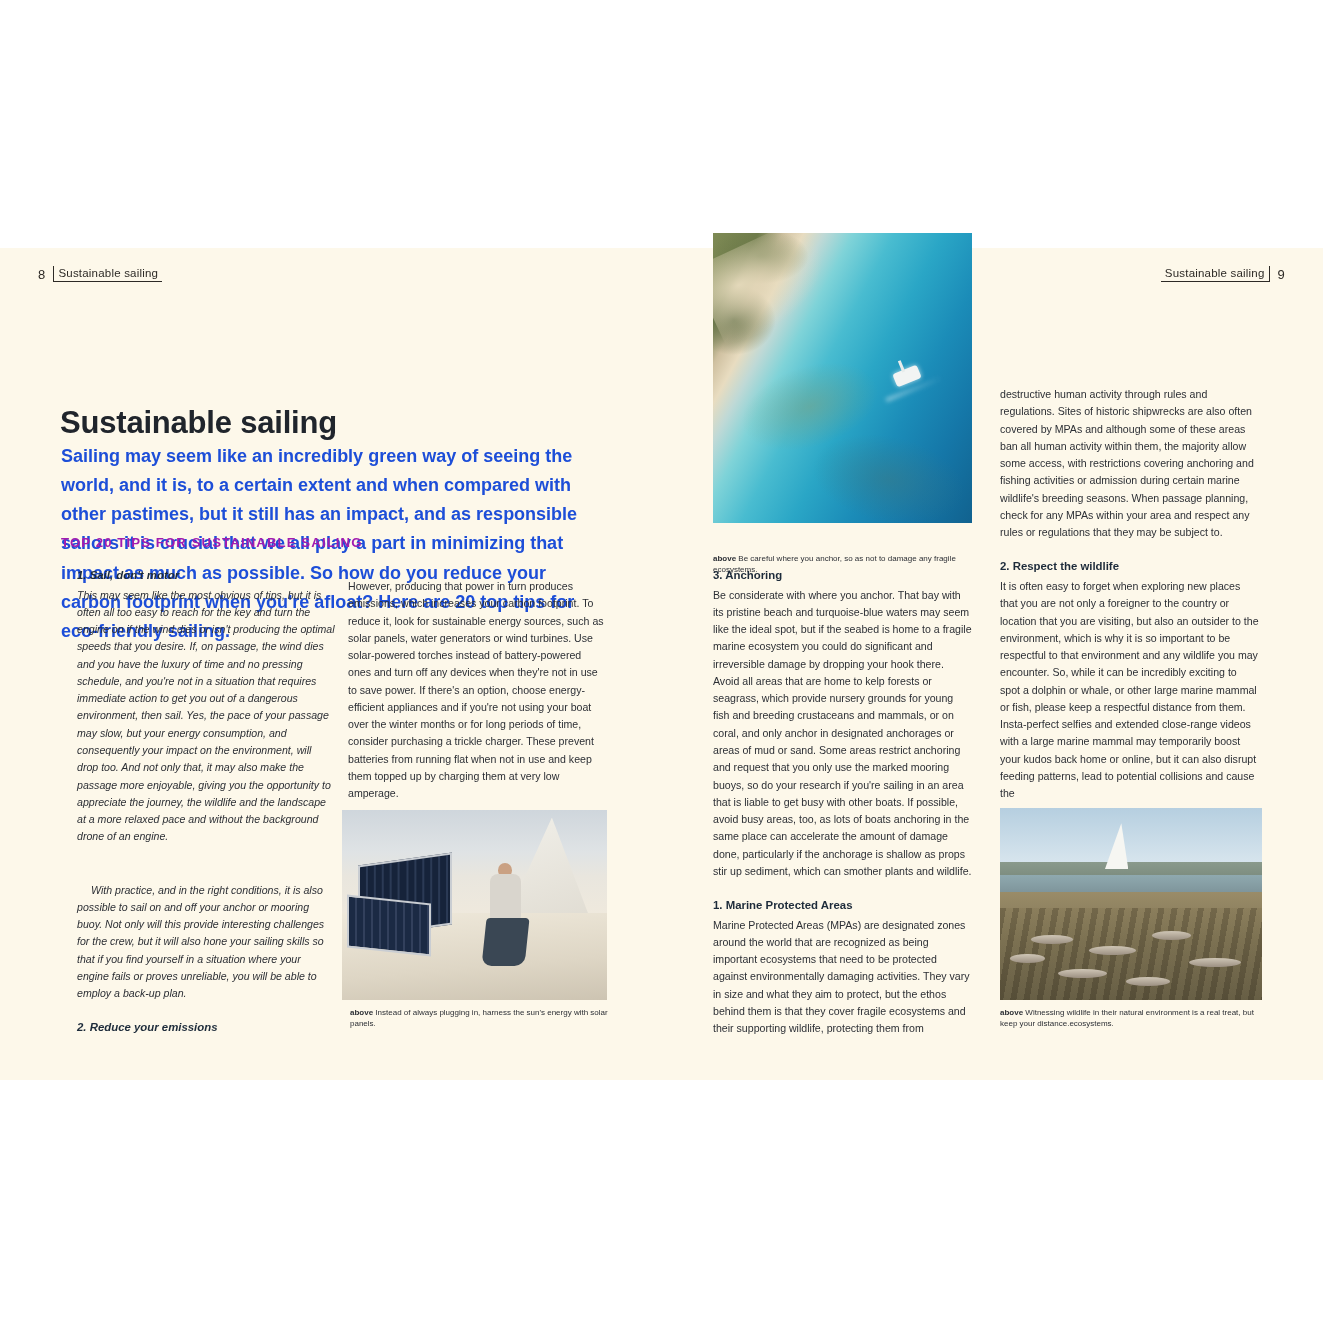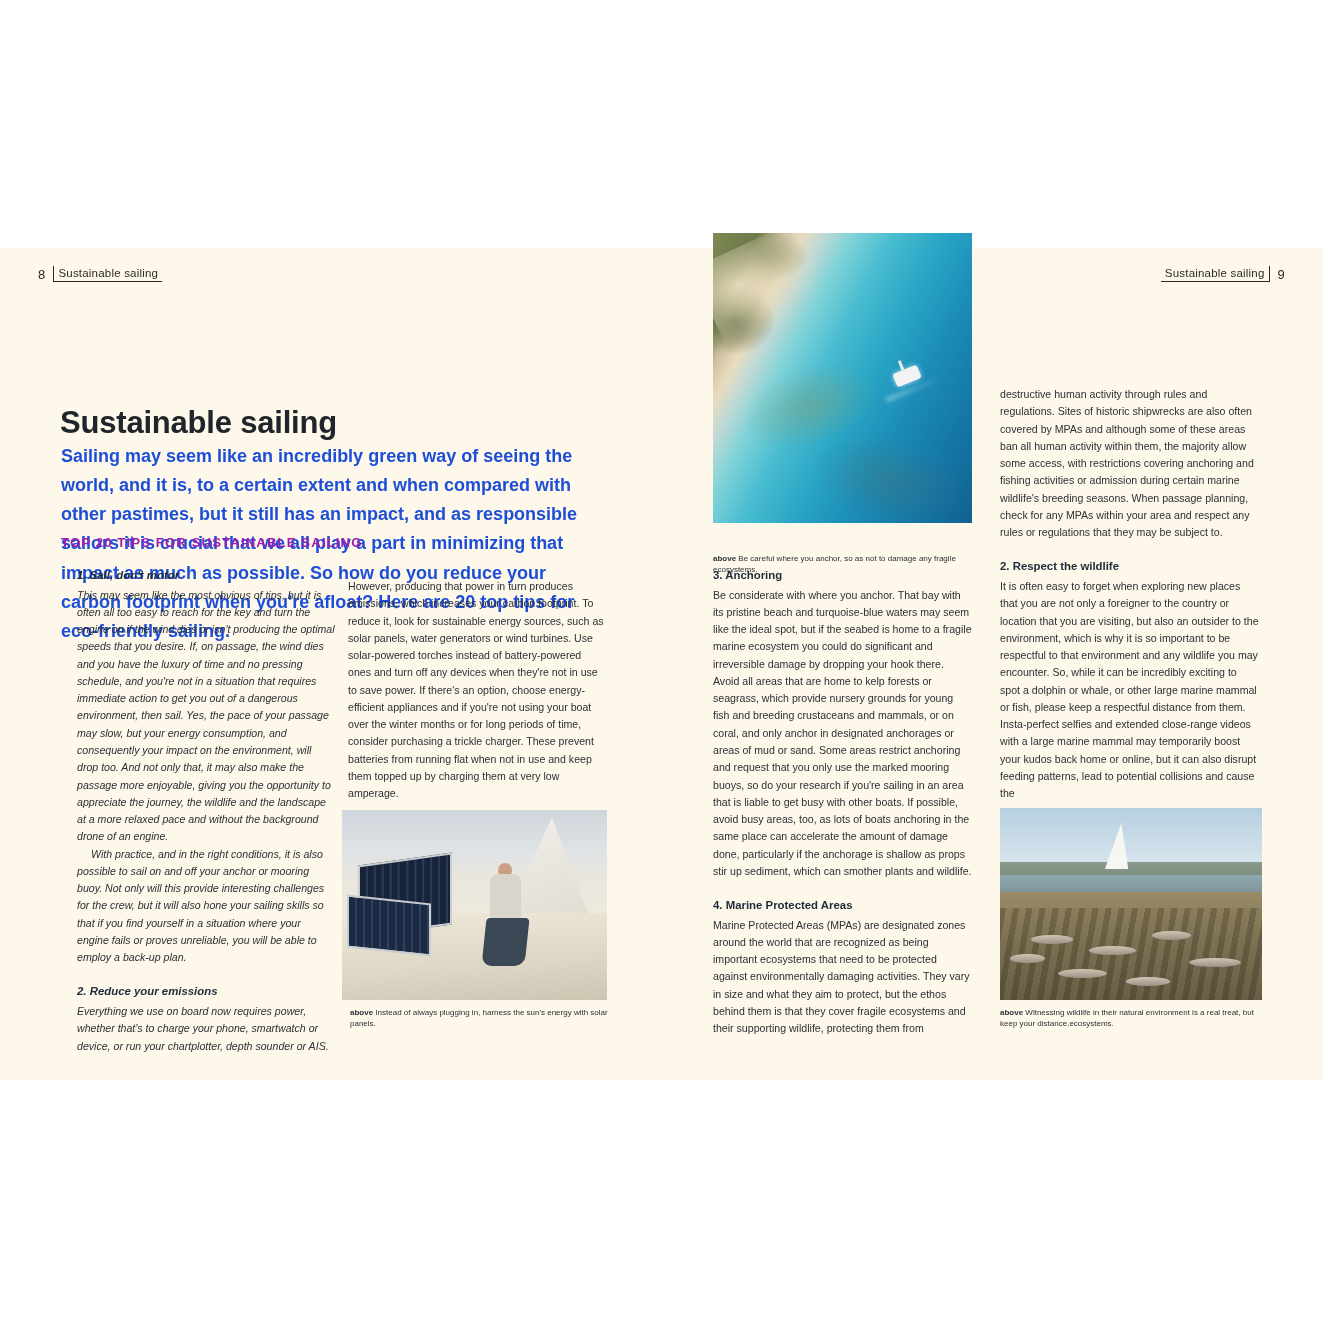--- a/index.html
+++ b/index.html
@@ -77,21 +77,21 @@
     letter-spacing: 1.1px;
     color: #a21caf;
   }
   .col {
     position: absolute;
     font-size: 10.6px;
     line-height: 1.63;
     color: #2c2f35;
   }
   .col p { margin: 0; }
-  .col p + p { text-indent: 14px; }
+  .col p + p { text-indent: 14px; margin-top: 36px; }
   .tip-head {
     font-size: 11.4px;
     font-weight: 700;
     color: #1d2b3a;
     margin: 0 0 2px 0;
   }
   .tip-head.spaced { margin-top: 16px; }
 
   .col-l1 { left: 77px; top: 318px; width: 258px; font-style: italic; }
   .col-l2 { left: 348px; top: 330px; width: 259px; }
@@ -270,21 +270,20 @@
 
     <div class="standfirst">Sailing may seem like an incredibly green way of seeing the world, and it is, to a certain extent and when compared with other pastimes, but it still has an impact, and as responsible sailors it is crucial that we all play a part in minimizing that impact as much as possible. So how do you reduce your carbon footprint when you're afloat? Here are 20 top tips for eco-friendly sailing.</div>
 
     <div class="section-head">TOP 20 TIPS FOR SUSTAINABLE SAILING</div>
 
     <div class="col col-l1">
       <div class="tip-head">1. Sail, don't motor</div>
       <p>This may seem like the most obvious of tips, but it is often all too easy to reach for the key and turn the engine on if the wind dies or isn't producing the optimal speeds that you desire. If, on passage, the wind dies and you have the luxury of time and no pressing schedule, and you're not in a situation that requires immediate action to get you out of a dangerous environment, then sail. Yes, the pace of your passage may slow, but your energy consumption, and consequently your impact on the environment, will drop too. And not only that, it may also make the passage more enjoyable, giving you the opportunity to appreciate the journey, the wildlife and the landscape at a more relaxed pace and without the background drone of an engine.</p>
       <p>With practice, and in the right conditions, it is also possible to sail on and off your anchor or mooring buoy. Not only will this provide interesting challenges for the crew, but it will also hone your sailing skills so that if you find yourself in a situation where your engine fails or proves unreliable, you will be able to employ a back-up plan.</p>
       <div class="tip-head spaced">2. Reduce your emissions</div>
-      <p>Everything we use on board now requires power, whether that's to charge your phone, smartwatch or device, or run your chartplotter, depth sounder or AIS.</p>
     </div>
 
     <div class="col col-l2">
       <p>However, producing that power in turn produces emissions, which increases your carbon footprint. To reduce it, look for sustainable energy sources, such as solar panels, water generators or wind turbines. Use solar-powered torches instead of battery-powered ones and turn off any devices when they're not in use to save power. If there's an option, choose energy-efficient appliances and if you're not using your boat over the winter months or for long periods of time, consider purchasing a trickle charger. These prevent batteries from running flat when not in use and keep them topped up by charging them at very low amperage.</p>
     </div>
 
     <div class="photo photo-solar">
       <div class="img-solar">
         <div class="sailbg"></div>
         <div class="deck"></div>
@@ -321,21 +320,21 @@
     </div>
   </div>
   <div class="caption cap-anchor">
     <b>above</b>
     <span>Be careful where you anchor, so as not to damage any fragile ecosystems.</span>
   </div>
 
   <div class="col col-r1">
     <div class="tip-head">3. Anchoring</div>
     <p>Be considerate with where you anchor. That bay with its pristine beach and turquoise-blue waters may seem like the ideal spot, but if the seabed is home to a fragile marine ecosystem you could do significant and irreversible damage by dropping your hook there. Avoid all areas that are home to kelp forests or seagrass, which provide nursery grounds for young fish and breeding crustaceans and mammals, or on coral, and only anchor in designated anchorages or areas of mud or sand. Some areas restrict anchoring and request that you only use the marked mooring buoys, so do your research if you're sailing in an area that is liable to get busy with other boats. If possible, avoid busy areas, too, as lots of boats anchoring in the same place can accelerate the amount of damage done, particularly if the anchorage is shallow as props stir up sediment, which can smother plants and wildlife.</p>
-    <div class="tip-head spaced">4. Marine Protected Areas</div>
+    <div class="tip-head spaced">1. Marine Protected Areas</div>
     <p>Marine Protected Areas (MPAs) are designated zones around the world that are recognized as being important ecosystems that need to be protected against environmentally damaging activities. They vary in size and what they aim to protect, but the ethos behind them is that they cover fragile ecosystems and their supporting wildlife, protecting them from</p>
   </div>
 
   <div class="col col-r2">
     <p>destructive human activity through rules and regulations. Sites of historic shipwrecks are also often covered by MPAs and although some of these areas ban all human activity within them, the majority allow some access, with restrictions covering anchoring and fishing activities or admission during certain marine wildlife's breeding seasons. When passage planning, check for any MPAs within your area and respect any rules or regulations that they may be subject to.</p>
     <div class="tip-head spaced">2. Respect the wildlife</div>
     <p>It is often easy to forget when exploring new places that you are not only a foreigner to the country or location that you are visiting, but also an outsider to the environment, which is why it is so important to be respectful to that environment and any wildlife you may encounter. So, while it can be incredibly exciting to spot a dolphin or whale, or other large marine mammal or fish, please keep a respectful distance from them. Insta-perfect selfies and extended close-range videos with a large marine mammal may temporarily boost your kudos back home or online, but it can also disrupt feeding patterns, lead to potential collisions and cause the</p>
   </div>
 
   <div class="photo photo-seals">

